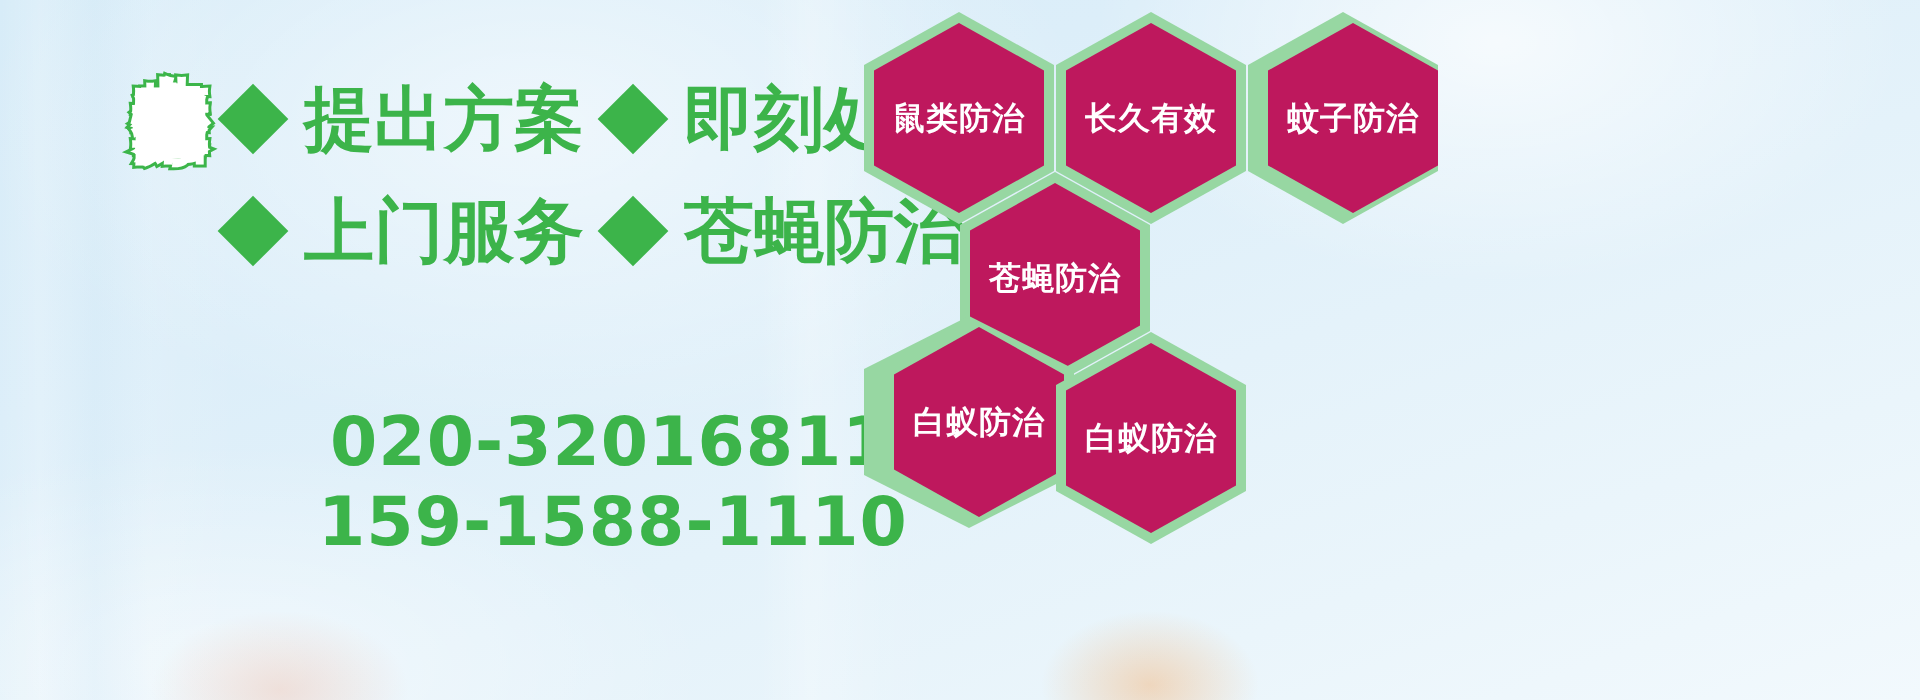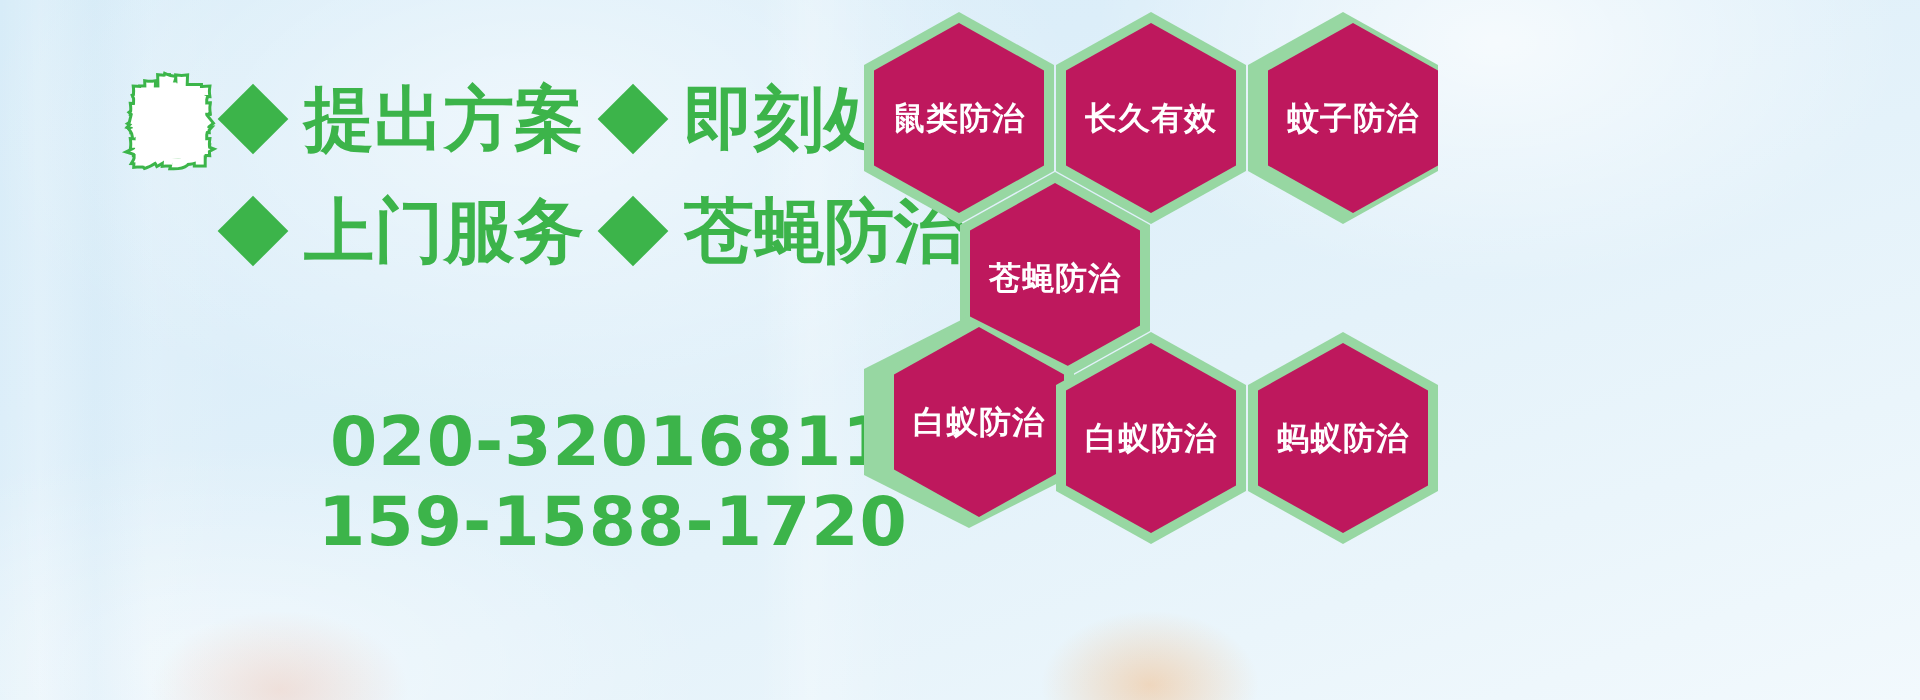--- a/index.html
+++ b/index.html
@@ -144,21 +144,21 @@
 
   <div class="slogan-row" id="slogan-row-2">
     <span class="diamond"></span>
     <span class="slogan-text">上门服务</span>
     <span class="slogan-gap"></span>
     <span class="diamond"></span>
     <span class="slogan-text">苍蝇防治</span>
   </div>
 
   <div class="phone" id="phone-1">020-32016811</div>
-  <div class="phone" id="phone-2">159-1588-1720</div>
+  <div class="phone" id="phone-2">159-1588-1110</div>
 
   <div id="honeycomb">
 
     <div class="hex" style="left:6px;  top:12px;">
       <div class="hex-inner">
         <span class="hex-label">鼠类防治</span>
       </div>
     </div>
 
     <div class="hex" style="left:198px; top:12px;">
@@ -185,20 +185,15 @@
         <span class="hex-label">白蚁防治</span>
       </div>
     </div>
 
     <div class="hex" style="left:198px; top:332px;">
       <div class="hex-inner">
         <span class="hex-label">白蚁防治</span>
       </div>
     </div>
 
-    <div class="hex" style="left:390px; top:332px;">
-      <div class="hex-inner">
-        <span class="hex-label">蚂蚁防治</span>
-      </div>
-    </div>
 
   </div>
 </div>
 
 </body></html>

